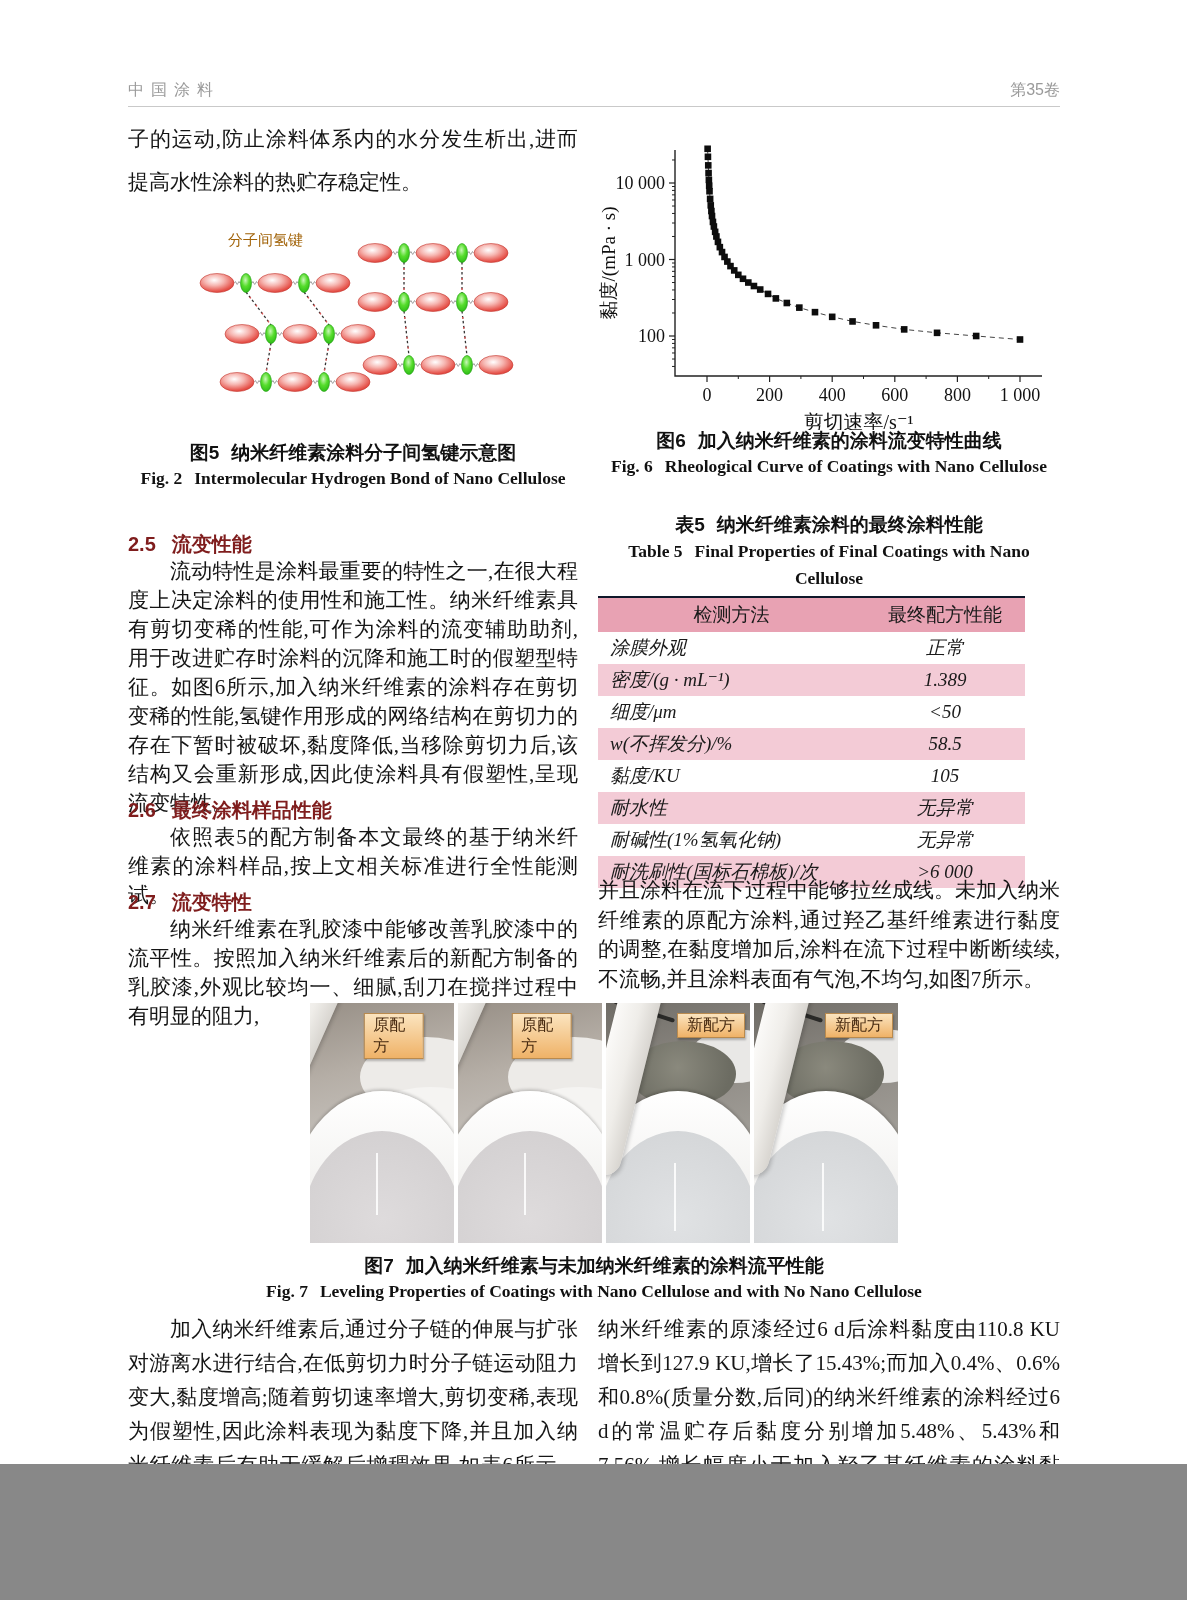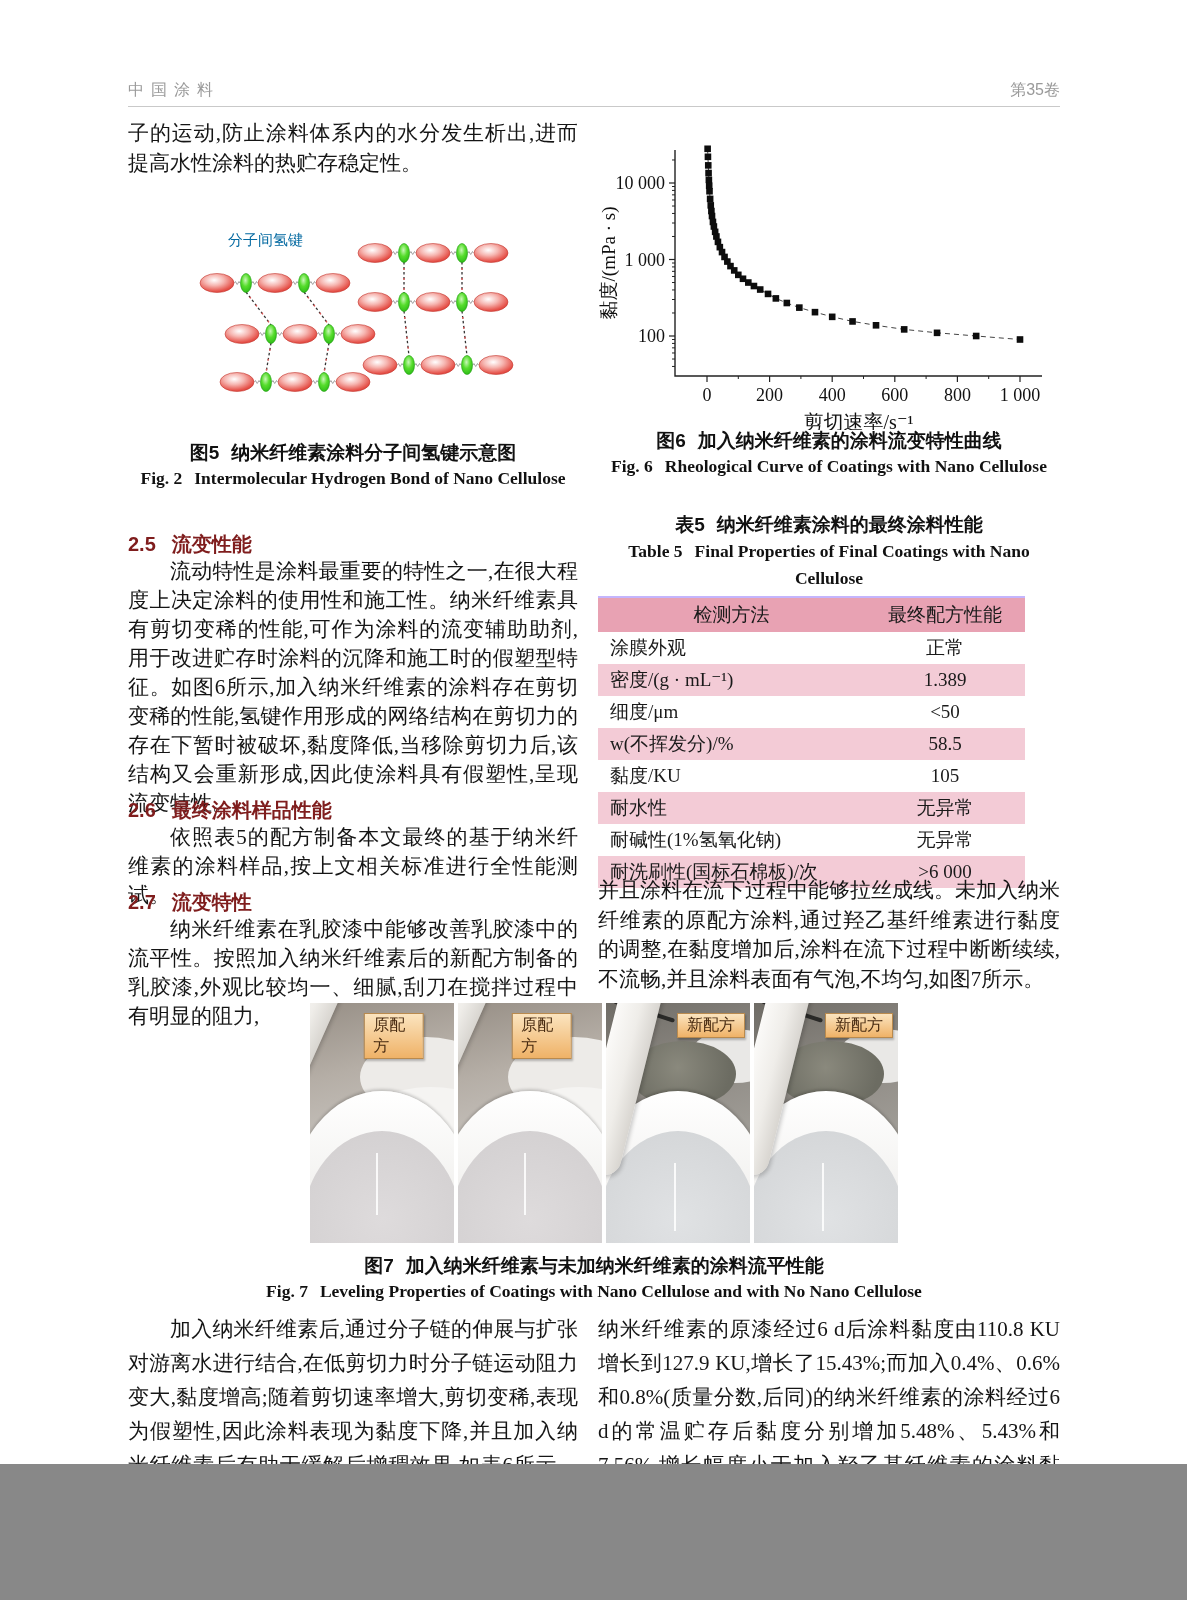--- a/index.html
+++ b/index.html
@@ -7,47 +7,47 @@
         font-family:"Liberation Serif","DejaVu Serif",serif;color:#1a1a1a;overflow:hidden;}
   .abs{position:absolute;}
   
   .hdr{color:#9a9a9a;font-size:16px;font-family:"Liberation Sans","DejaVu Sans",sans-serif;}
   #hdr-journal{left:128px;top:80px;letter-spacing:7px;}
   #hdr-vol{right:127px;top:80px;}
   #hdr-rule{left:128px;top:106px;width:932px;height:1px;background:#c9c9c9;}
   
   .para{font-size:21px;line-height:29px;text-align:justify;color:#151515;}
   .indent{text-indent:2em;}
-  #intro{left:128px;top:118px;width:450px;line-height:30px;}
+  #intro{left:128px;top:118px;width:450px;line-height:43px;}
   
   #fig5-wrap{left:140px;top:230px;width:430px;height:192px;}
-  #fig5-label{left:88px;top:1px;font-size:15px;color:#0369a1;font-family:"Liberation Sans",sans-serif;text-align:center;}
+  #fig5-label{left:88px;top:1px;font-size:15px;color:#a16207;font-family:"Liberation Sans",sans-serif;text-align:center;}
   .cap-zh{font-family:"Liberation Sans","DejaVu Sans",sans-serif;font-weight:bold;font-size:19px;text-align:center;color:#111;}
   .cap-en{font-weight:bold;font-size:17.5px;text-align:center;color:#111;}
   .cap-zh .cl,.cap-en .cl{margin-right:12px;}
   #fig5-cap-zh{left:128px;top:440px;width:450px;}
   #fig5-cap-en{left:128px;top:468px;width:450px;}
   
   .sec-h{font-family:"Liberation Sans","DejaVu Sans",sans-serif;font-weight:bold;font-size:20px;color:#7f1d1d;}
   .sec-h .sn{margin-right:16px;}
   #h25{left:128px;top:531px;} #p25{left:128px;top:557px;width:450px;}
   #h26{left:128px;top:797px;} #p26{left:128px;top:823px;width:450px;}
   #h27{left:128px;top:889px;} #p27{left:128px;top:915px;width:450px;}
   
   #fig6-wrap{left:598px;top:138px;width:462px;height:292px;}
   #fig6-svg{width:462px;height:292px;font-family:"Liberation Serif","DejaVu Serif",serif;}
   #fig6-cap-zh{left:598px;top:428px;width:462px;}
   #fig6-cap-en{left:598px;top:456px;width:462px;}
   
   #tbl5-title-zh{left:598px;top:512px;width:462px;}
   #tbl5-title-en{left:628px;top:538px;width:402px;line-height:27px;}
-  #tbl5{left:598px;top:596px;width:427px;border-collapse:collapse;font-size:19px;border-top:2px solid #c4b5fd;}
+  #tbl5{left:598px;top:596px;width:427px;border-collapse:collapse;font-size:19px;border-top:2px solid #0f172a;}
   #tbl5 th{background:#e8a2b3;font-weight:normal;height:32px;}
   #tbl5 th:first-child{width:265px;}
-  #tbl5 td{height:30px;}
+  #tbl5 td{height:30px;font-style:italic;}
   #tbl5 td:first-child{text-align:left;padding-left:12px;}
   #tbl5 td:last-child,#tbl5 th:last-child{text-align:center;}
   #tbl5 tbody tr:nth-child(even){background:#f3cbd6;}
   
   #rpara{left:598px;top:876px;width:462px;line-height:29.5px;}
   
   #fig7-wrap{left:310px;top:1003px;width:592px;height:240px;display:flex;gap:4px;}
   .photo{position:relative;width:144px;height:240px;overflow:hidden;flex:none;}
   .photo.ta{background:linear-gradient(165deg,#978f86 0%,#b5aea6 28%,#c6c2bd 55%,#d0cdc9 100%);}
   .photo.tb{background:linear-gradient(160deg,#6f6c66 0%,#8f8b85 35%,#a5a29c 70%,#b0ada8 100%);}

